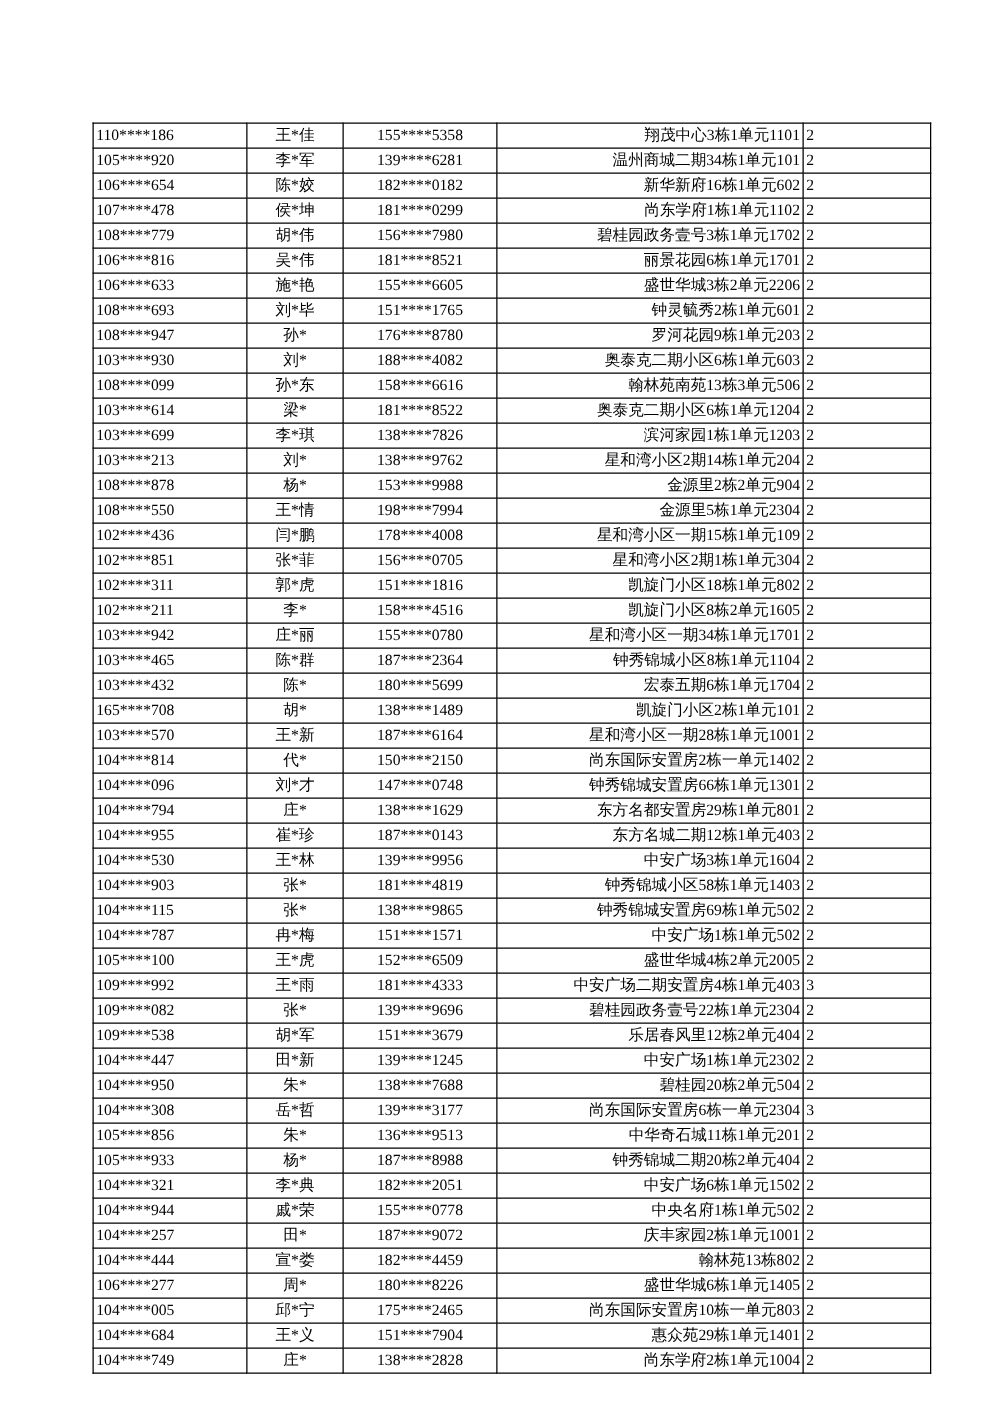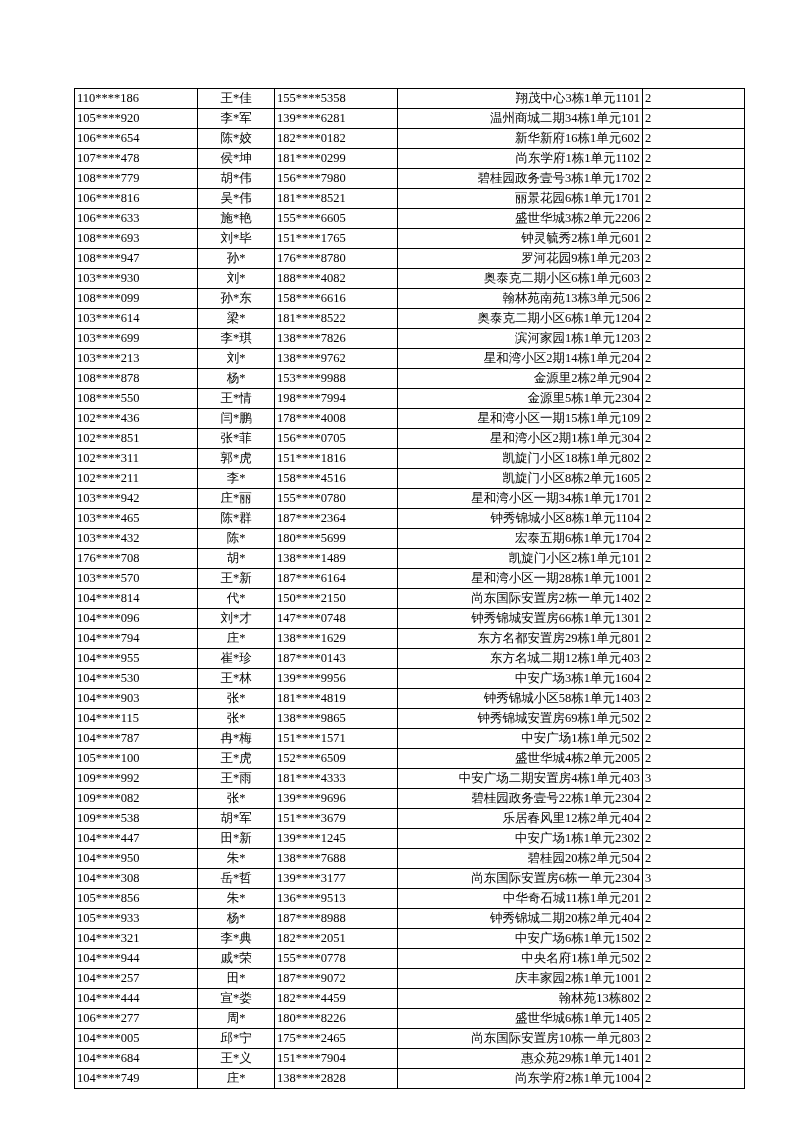--- a/index.html
+++ b/index.html
@@ -14,21 +14,21 @@
     color: #000000;
   }
   .page {
     position: relative;
     width: 793px;
     height: 1122px;
     box-sizing: border-box;
     padding: 88px 0 0 0;
   }
   .table-wrap {
-    margin: 0 auto;
+    margin: 10px auto;
     width: 645px;
   }
   table.data-table {
     border-collapse: collapse;
     width: 100%;
     table-layout: fixed;
   }
   table.data-table td {
     border: 1px solid #000000;
     font-size: 12.5px;
@@ -42,21 +42,21 @@
     width: 118px;
     text-align: left;
     font-family: "Liberation Serif", "DejaVu Serif", serif;
   }
   td.col-name {
     width: 72px;
     text-align: center;
   }
   td.col-phone {
     width: 118px;
-    text-align: left;
+    text-align: center;
   }
   td.col-addr {
     width: 240px;
     text-align: right;
   }
   td.col-num {
     width: 97px;
     text-align: left;
   }
 </style>
@@ -222,21 +222,21 @@
             <td class="col-num">2</td>
           </tr>
           <tr>
             <td class="col-id">103****432</td>
             <td class="col-name">陈*</td>
             <td class="col-phone">180****5699</td>
             <td class="col-addr">宏泰五期6栋1单元1704</td>
             <td class="col-num">2</td>
           </tr>
           <tr>
-            <td class="col-id">176****708</td>
+            <td class="col-id">165****708</td>
             <td class="col-name">胡*</td>
             <td class="col-phone">138****1489</td>
             <td class="col-addr">凯旋门小区2栋1单元101</td>
             <td class="col-num">2</td>
           </tr>
           <tr>
             <td class="col-id">103****570</td>
             <td class="col-name">王*新</td>
             <td class="col-phone">187****6164</td>
             <td class="col-addr">星和湾小区一期28栋1单元1001</td>

